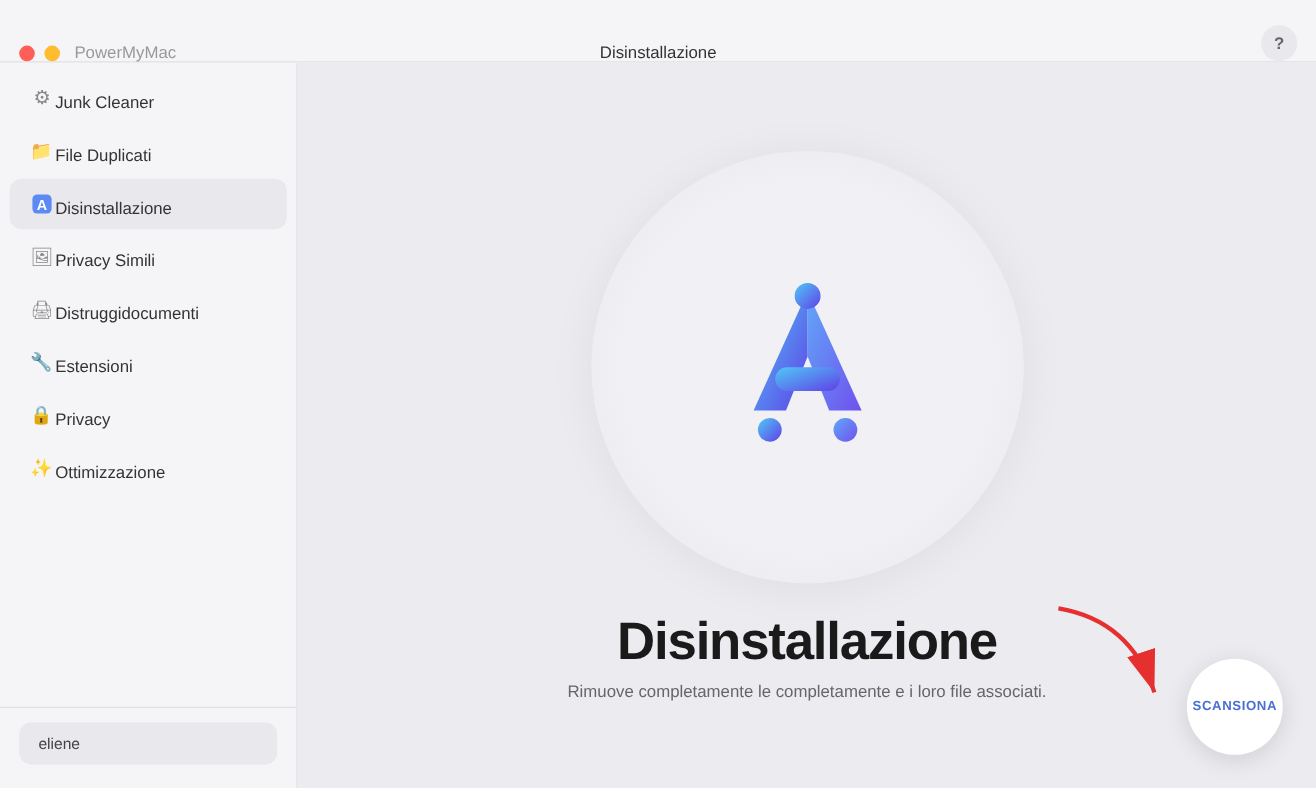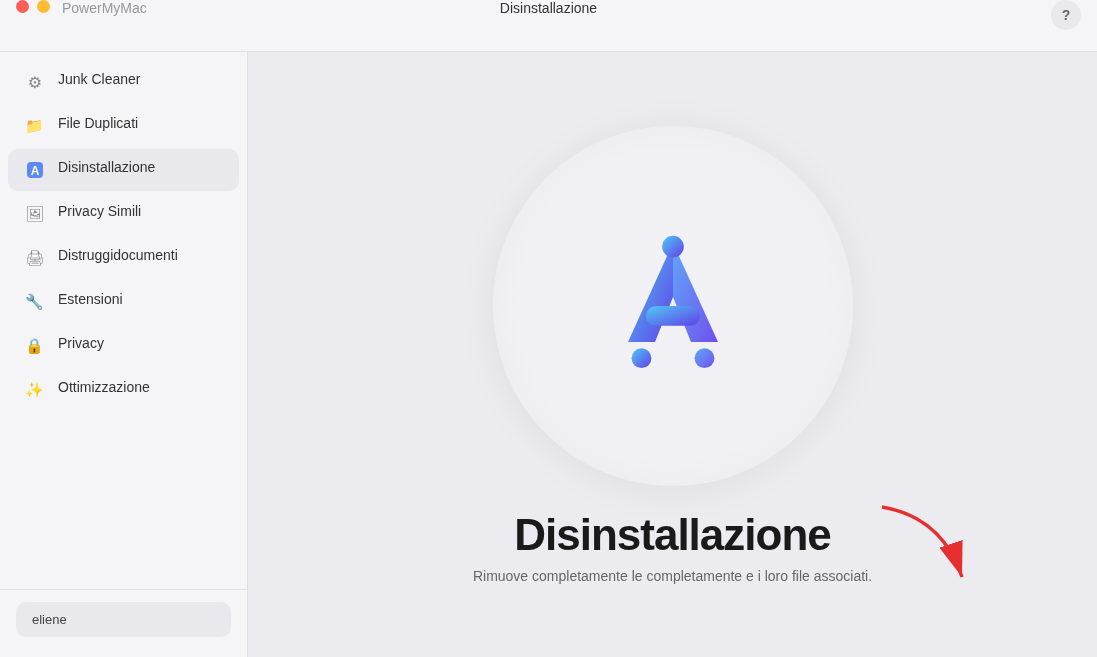--- a/index.html
+++ b/index.html
@@ -11,21 +11,21 @@
       overflow: hidden;
       display: flex;
       flex-direction: column;
     }
 
     
     .titlebar {
       height: 52px;
       background: #f5f5f7;
       display: flex;
-      align-items: flex-start;
+      align-items: flex-end;
       padding: 0 16px;
       border-bottom: 1px solid #e0e0e5;
       position: relative;
       flex-shrink: 0;
     }
     .traffic-lights {
       display: flex;
       gap: 8px;
       align-items: center;
     }
@@ -79,26 +79,25 @@
       width: 248px;
       background: #f5f5f7;
       border-right: 1px solid #e0e0e5;
       display: flex;
       flex-direction: column;
       padding: 8px 0;
       flex-shrink: 0;
     }
     .sidebar-item {
       display: flex;
-      align-items: flex-start;
+      align-items: flex-end;
       padding: 10px 16px;
       cursor: pointer;
       border-radius: 10px;
       margin: 1px 8px;
-      gap: 12px;
     }
     .sidebar-item.active {
       background: #e8e8ed;
     }
     .sidebar-icon {
       width: 22px;
       height: 22px;
       flex-shrink: 0;
       display: flex;
       align-items: center;
@@ -321,15 +320,18 @@
 
     <svg style="position:absolute; bottom:60px; right:115px; width:120px; height:100px;" viewBox="0 0 120 100" xmlns="http://www.w3.org/2000/svg">
       <defs>
         <marker id="arrowhead" markerWidth="10" markerHeight="7" refX="10" refY="3.5" orient="auto">
           <polygon points="0 0, 10 3.5, 0 7" fill="#e63030"></polygon>
         </marker>
       </defs>
       <path d="M20 10 Q80 20 100 80" stroke="#e63030" stroke-width="3.5" fill="none" marker-end="url(#arrowhead)"></path>
     </svg>
 
+    <div class="scan-btn-container">
+      <button class="scan-btn">SCANSIONA</button>
+    </div>
 
   </main>
 </div>
 
 </body></html>

